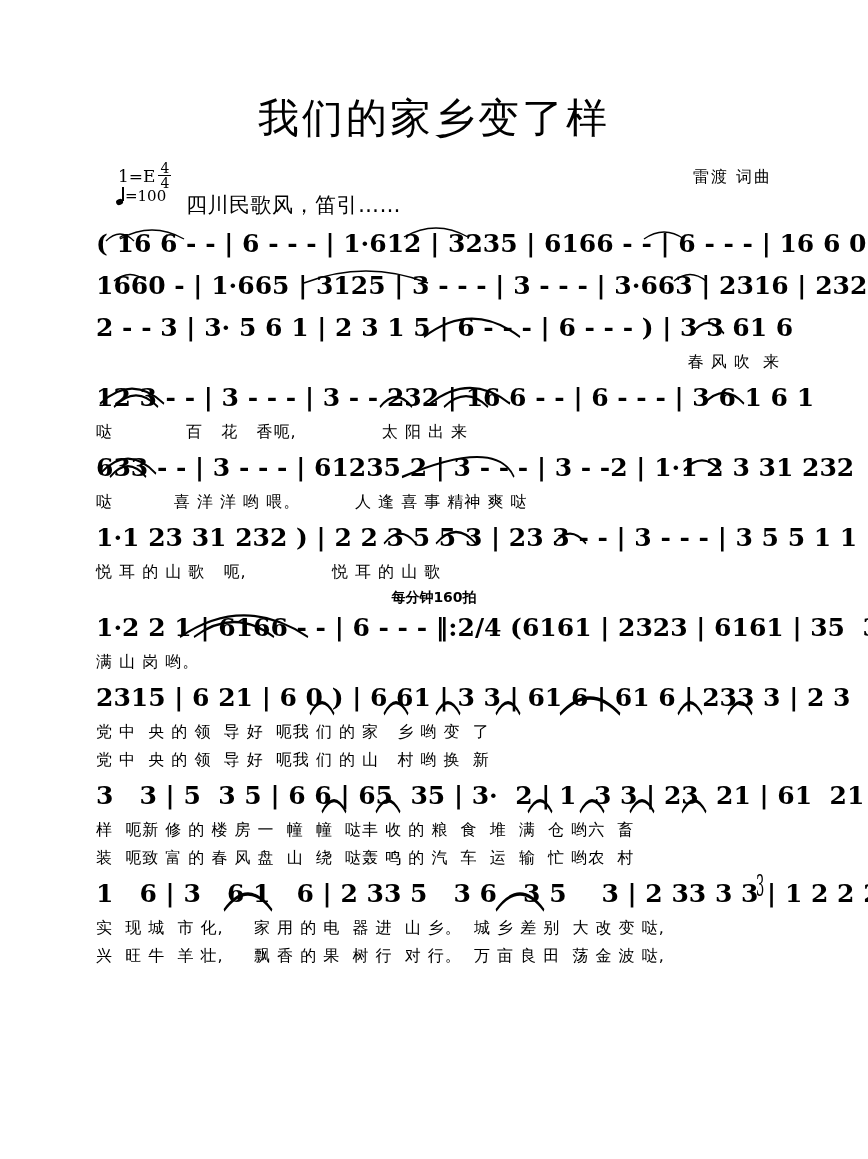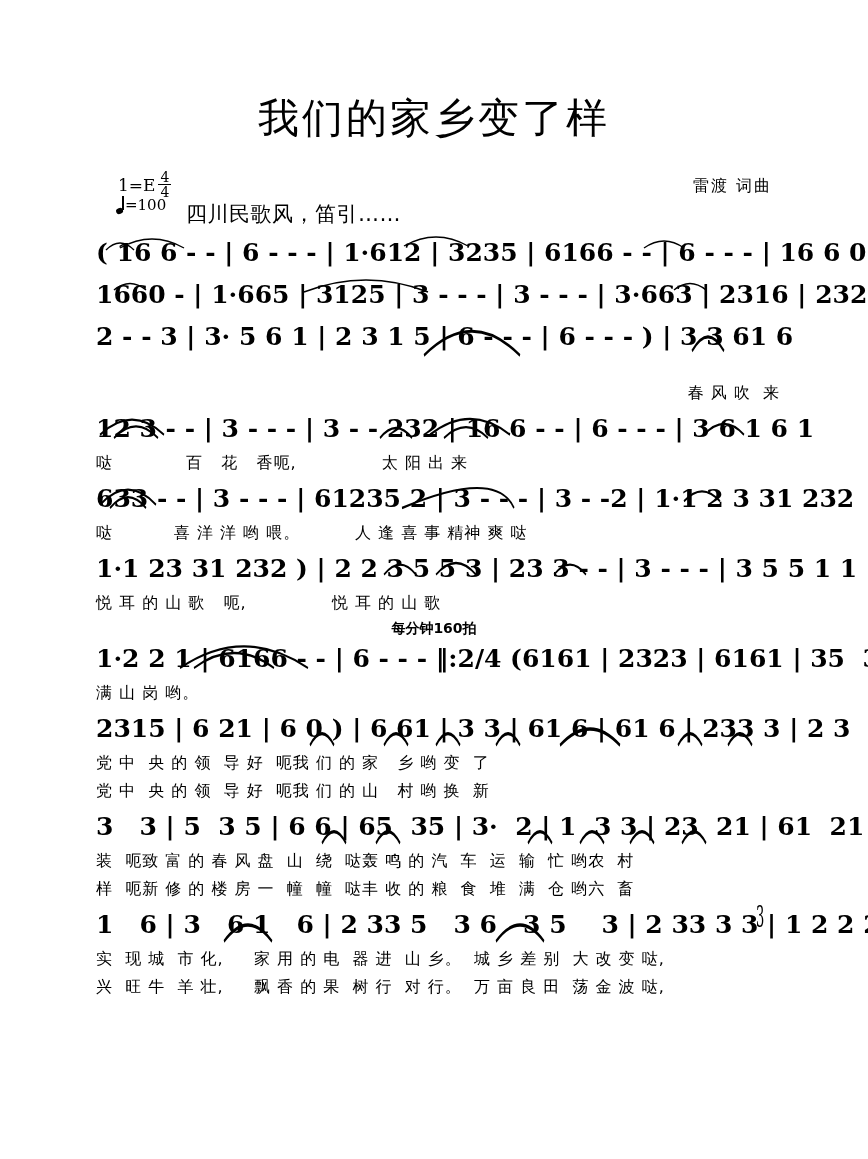--- a/index.html
+++ b/index.html
@@ -31,21 +31,21 @@
     font-weight: 400;
     letter-spacing: 3px;
     margin-top: 96px;
     line-height: 1.1;
   }
 
   
   .header-row {
     position: relative;
     height: 62px;
-    margin-top: 27px;
+    margin-top: 18px;
   }
   .keysig {
     position: absolute;
     left: 118px;
     top: 2px;
     font-size: 17px;
     font-family: "DejaVu Serif", "Liberation Serif", serif;
     white-space: nowrap;
   }
   .keysig .frac {
@@ -137,21 +137,21 @@
     position: relative;
     height: 28px;
     font-family: "DejaVu Sans", "Liberation Sans", sans-serif;
     font-size: 16px;
     letter-spacing: 1px;
     white-space: pre;
     line-height: 26px;
     padding-left: 12px;
   }
 
-  .lyric-line.indent-right { text-align: right; padding-right: 4px; margin-top: 22px; }
+  .lyric-line.indent-right { text-align: right; padding-right: 4px; }
 
   
   .slur-layer {
     position: absolute;
     left: 0; top: 0;
     width: 100%; height: 100%;
     pointer-events: none;
   }
 
   
@@ -280,22 +280,22 @@
     <div class="system">
       <svg class="slur-layer" viewBox="0 0 700 42" preserveAspectRatio="none">
         <path d="M238,16 Q250,6 262,16" fill="none" stroke="#000" stroke-width="1.4"></path>
         <path d="M292,16 Q304,6 316,16" fill="none" stroke="#000" stroke-width="1.4"></path>
         <path d="M444,16 Q456,6 468,16" fill="none" stroke="#000" stroke-width="1.4"></path>
         <path d="M496,16 Q508,6 520,16" fill="none" stroke="#000" stroke-width="1.4"></path>
         <path d="M546,16 Q558,6 570,16" fill="none" stroke="#000" stroke-width="1.4"></path>
         <path d="M598,16 Q610,6 622,16" fill="none" stroke="#000" stroke-width="1.4"></path>
       </svg>
       <div class="notes-line">3   3 | 5  3 5 | 6 6 | 65  35 | 3·  2 | 1  3 3 | 23  21 | 61  21 | 6  6 3   6</div>
+      <div class="lyric-line">样  呃新 修 的 楼 房 一  幢  幢  哒丰 收 的 粮  食  堆  满  仓 哟六  畜</div>
       <div class="lyric-line">装  呃致 富 的 春 风 盘  山  绕  哒轰 鸣 的 汽  车  运  输  忙 哟农  村</div>
-      <div class="lyric-line">样  呃新 修 的 楼 房 一  幢  幢  哒丰 收 的 粮  食  堆  满  仓 哟六  畜</div>
     </div>
 
     <div class="system">
       <svg class="slur-layer" viewBox="0 0 700 42" preserveAspectRatio="none">
         <path d="M140,16 Q164,2 188,16" fill="none" stroke="#000" stroke-width="1.4"></path>
         <path d="M412,16 Q436,2 460,16" fill="none" stroke="#000" stroke-width="1.4"></path>
         <text x="672" y="10" font-size="13" font-family="DejaVu Serif, serif" fill="#000">3</text>
       </svg>
       <div class="notes-line">1   6 | 3   6 1   6 | 2 33 5   3 6   3 5    3 | 2 33 3 3 | 1 2 2 2</div>
       <div class="lyric-line">实  现 城  市 化,     家 用 的 电  器 进  山 乡。  城 乡 差 别  大 改 变 哒,</div>

